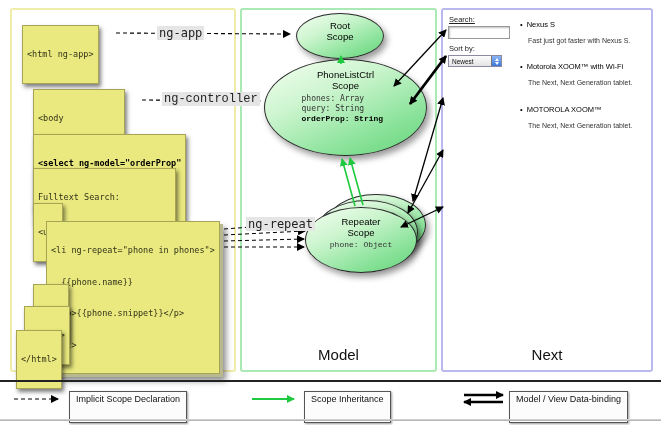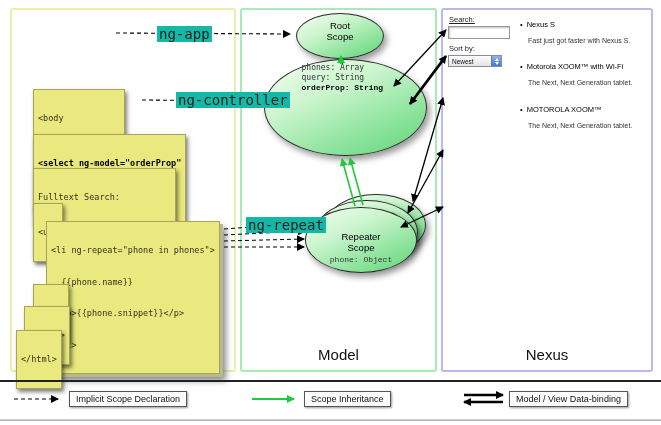--- a/index.html
+++ b/index.html
@@ -23,42 +23,42 @@
   .scope { position:absolute; border:1px solid #2a2a2a; border-radius:50%;
            background:linear-gradient(155deg, #f4fef2 0%, #cdf5cf 35%, #8fe49e 70%, #62d478 100%);
            box-shadow:3px 4px 6px rgba(0,0,0,0.4); text-align:center; }
   .z1{z-index:1}.z2{z-index:2}.z3{z-index:3}
   .scope-title { font-size:9.5px; line-height:10.5px; color:#000; margin:0 auto; }
   .scope-props { font-family:"DejaVu Sans Mono", monospace; font-size:8px; line-height:10px;
                  color:#333; text-align:left; margin:3px auto 0; }
   .scope-props .bold { font-weight:bold; color:#000;font-family:Liberation Mono, monospace; }
   .props-center { text-align:center; margin-top:2px;font-family:Liberation Mono, monospace; }
 
-  .arrow-label { position:absolute; z-index:6; background:#14b8a6; padding:0 2px;
-                 font-family:"DejaVu Sans Mono", monospace; font-size:14px; color:#222; }
+  .arrow-label { position:absolute; z-index:6; background:#e5e5e5; padding:0 2px;
+                 font-family:"DejaVu Sans Mono", monospace; font-size:12px; color:#222; }
 
   .view-text { position:absolute; z-index:4; font-size:7.5px; color:#222; }
   .search-input { position:absolute; z-index:4; left:448px; top:26px; width:62px; height:13px;
                   background:#fff; border:1px solid #999; box-shadow:inset 1px 1px 2px rgba(0,0,0,0.25); }
   .sort-select { position:absolute; z-index:4; left:448px; top:55px; width:54px; height:12px;
                  border:1px solid #8a8aa0; background:linear-gradient(#fdfdfd,#e4e4e4);
                  display:flex; align-items:center; font-size:6.5px; color:#111; }
   .sort-select .val { padding-left:3px; }
   .stepper { margin-left:auto; width:10px; height:10px; background:linear-gradient(#8ab4f8,#3c78d8);
              border-left:1px solid #777; display:flex; flex-direction:column; align-items:center; justify-content:center; }
   .tri-up { width:0; height:0; border-left:2.5px solid transparent; border-right:2.5px solid transparent;
             border-bottom:3px solid #fff; margin-bottom:1px; }
   .tri-dn { width:0; height:0; border-left:2.5px solid transparent; border-right:2.5px solid transparent;
             border-top:3px solid #fff; }
   .phone-title { position:absolute; z-index:4; left:520px; font-size:7.5px; color:#000; }
   .phone-title::before { content:"•"; margin-right:4px; }
   .phone-snippet { position:absolute; z-index:4; left:528px; font-size:7px; color:#333; }
 
   .divider { position:absolute; left:0; top:380px; width:661px; height:2px; background:#222; z-index:4; }
-  .legend-box { position:absolute; top:391px; height:16px; line-height:15px; z-index:4;
+  .legend-box { position:absolute; top:391px; height:32px; line-height:15px; z-index:4;
                 border:1px solid #555; background:#fcfcfc; box-shadow:1px 1px 2px rgba(0,0,0,0.4);
                 font-size:9px; color:#111; padding:0 6px; }
   .bottom-edge { position:absolute; left:0; top:419px; width:661px; height:2px;
                  background:linear-gradient(#ddd,#aaa); z-index:4; }
 </style>
 </head>
 <body>
 
 <div class="canvas">
 
@@ -95,23 +95,26 @@
     <line x1="503" y1="402" x2="464" y2="402" stroke="#000" stroke-width="2.4" marker-end="url(#ma)"></line>
   </svg>
 
   <div class="colbox col-template">
     <div class="col-label">Template</div>
   </div>
   <div class="colbox col-model">
     <div class="col-label">Model</div>
   </div>
   <div class="colbox col-view">
-    <div class="col-label">Nexus</div>
+    <div class="col-label">Next</div>
   </div>
 
+  <div class="codebox" style="left:22px; top:25px;">
+    <div>&lt;html ng-app&gt;</div>
+  </div>
   <div class="codebox" style="left:33px; top:89px;">
     <div>&lt;body</div>
     <div>ng-controller=</div>
     <div>"PhoneListCtrl"&gt;</div>
   </div>
   <div class="codebox bold" style="left:33px; top:134px;">
     <div>&lt;select ng-model="orderProp"</div>
     <div>  ...&gt;</div>
   </div>
   <div class="codebox" style="left:33px; top:168px;">
@@ -131,39 +134,40 @@
     <div>&lt;/ul&gt;</div>
   </div>
   <div class="codebox" style="left:24px; top:306px;">
     <div>&lt;/body&gt;</div>
   </div>
   <div class="codebox" style="left:16px; top:330px;">
     <div>&lt;/html&gt;</div>
   </div>
 
   <span class="arrow-label" style="left:157px; top:26px;">ng-app</span>
-  <span class="arrow-label" style="left:176px; top:92px;">ng-controller</span>
+  <span class="arrow-label" style="left:162px; top:92px;font-family:Liberation Mono, monospace;">ng-controller</span>
   <span class="arrow-label" style="left:246px; top:217px;">ng-repeat</span>
 
   <div class="scope z3" style="left:296px; top:13px; width:88px; height:46px;">
     <div class="scope-title" style="width:42px; padding-top:7px;">Root Scope</div>
   </div>
 
   <div class="scope z3" style="left:264px; top:59px; width:163px; height:97px;">
+    <div class="scope-title" style="width:84px; padding-top:10px;">PhoneListCtrl Scope</div>
     <div class="scope-props" style="width:88px;">
       <div>phones: Array</div>
       <div>query: String</div>
       <div class="bold">orderProp: String</div>
     </div>
   </div>
 
   <div class="scope z1" style="left:326px; top:194px; width:100px; height:62px;"></div>
   <div class="scope z2" style="left:316px; top:200px; width:102px; height:64px;"></div>
   <div class="scope z3" style="left:305px; top:207px; width:112px; height:66px;">
-    <div class="scope-title" style="width:60px; padding-top:24px;">Repeater Scope</div>
+    <div class="scope-title" style="width:60px; padding-top:9px;">Repeater Scope</div>
     <div class="scope-props props-center">
       <div>phone: Object</div>
     </div>
   </div>
 
   <span class="view-text" style="left:449px; top:15px;text-decoration:underline;">Search:</span>
   <div class="search-input"></div>
   <span class="view-text" style="left:449px; top:44px;">Sort by:</span>
   <div class="sort-select">
     <span class="val">Newest</span>

